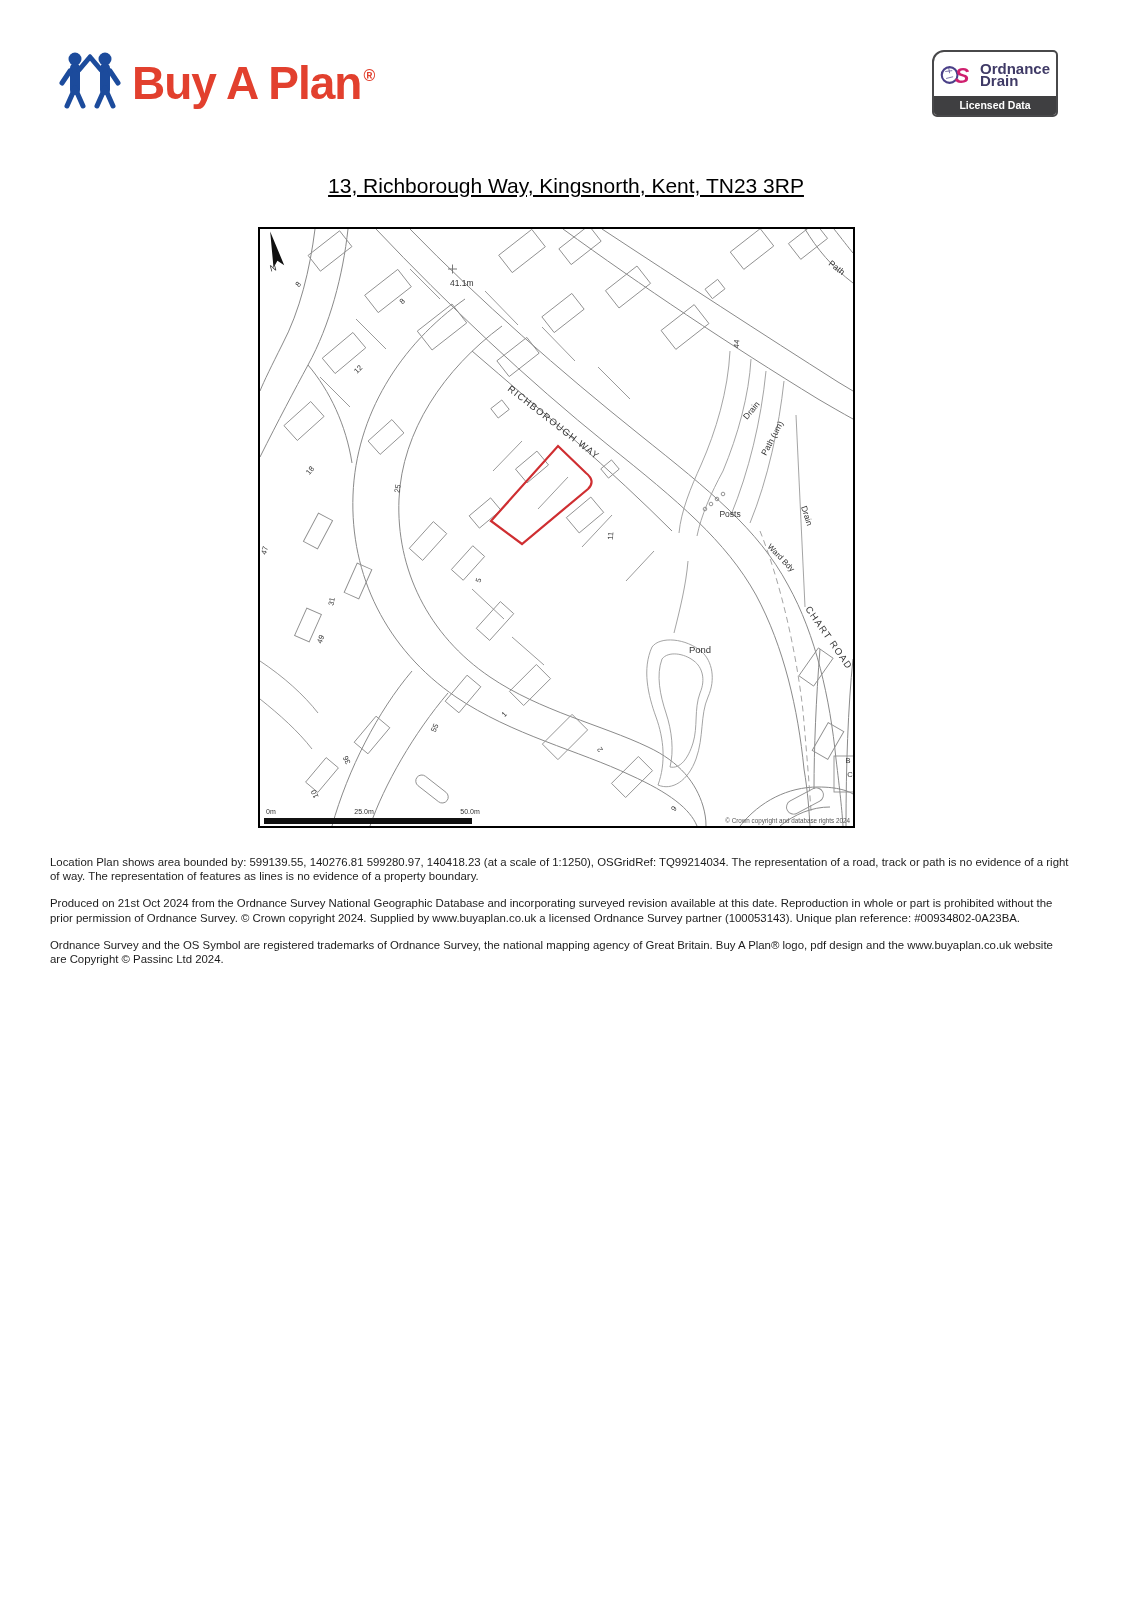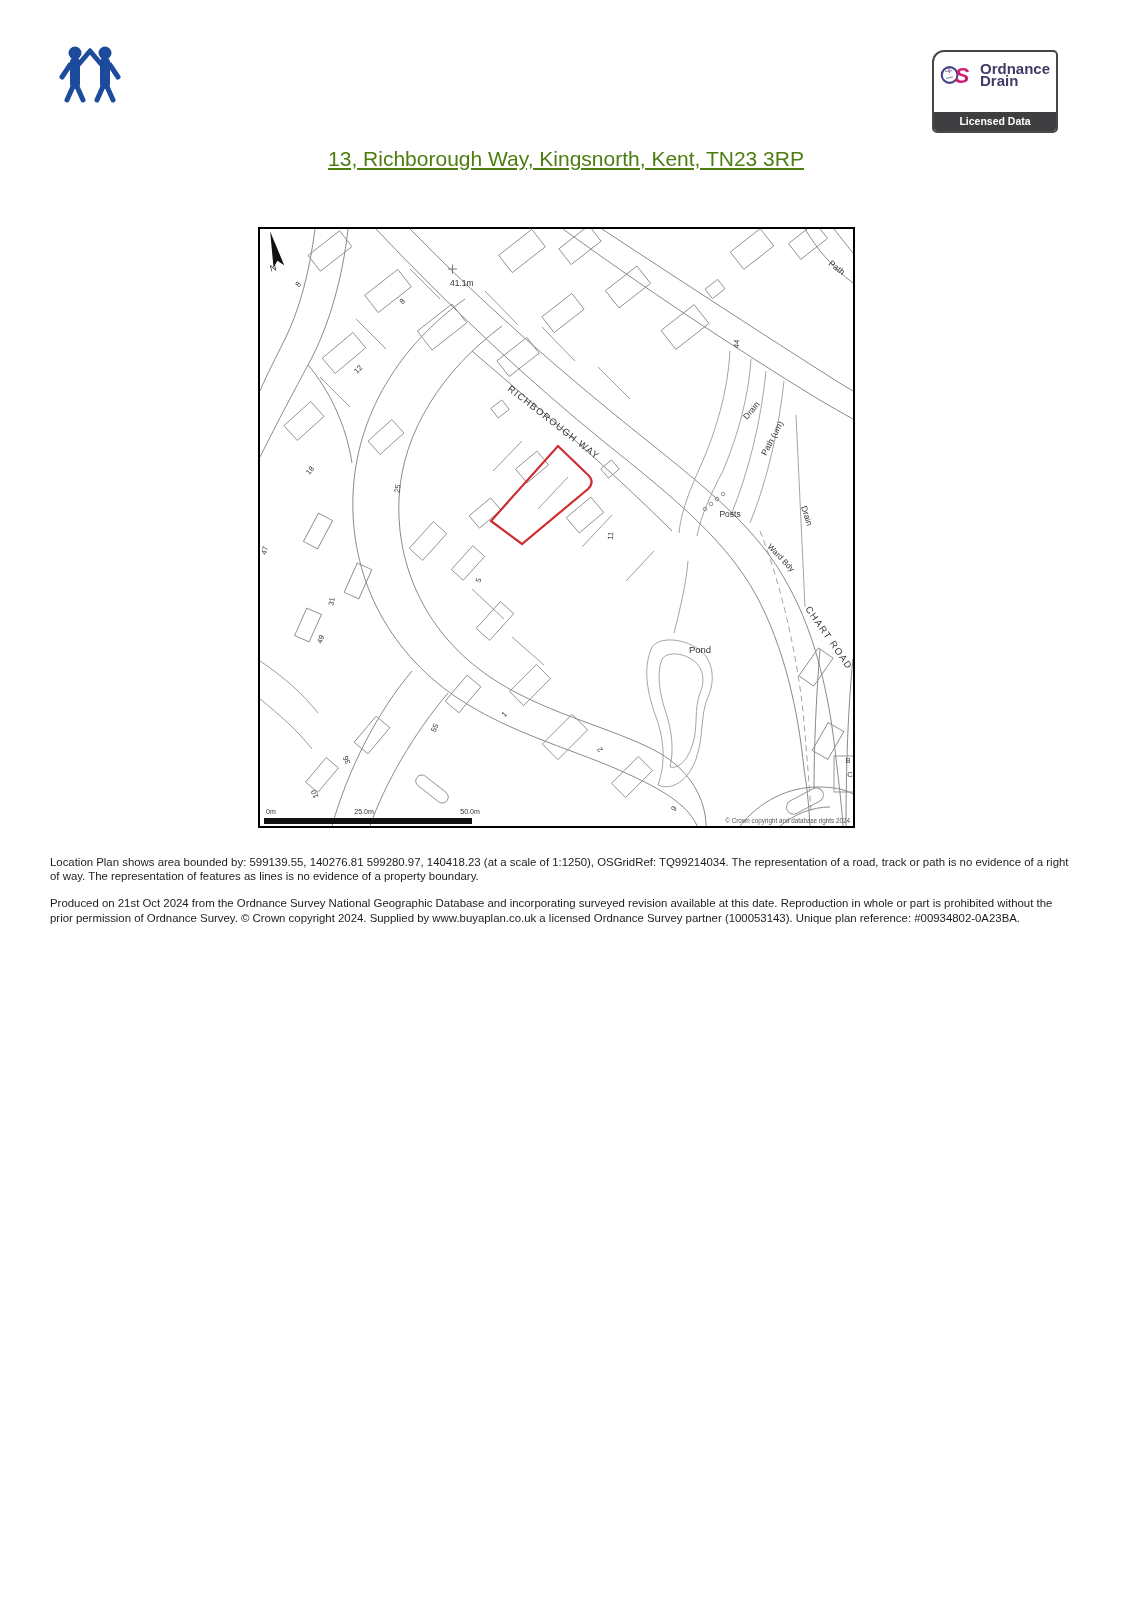--- a/index.html
+++ b/index.html
@@ -7,24 +7,24 @@
 
   
   .brand{position:absolute;left:58px;top:44px;display:flex;align-items:center;gap:10px;}
   .brand-text{font-size:46px;font-weight:bold;letter-spacing:-1px;line-height:64px;}
   .brand-reg{font-size:16px;font-weight:bold;vertical-align:18px;margin-left:2px;}
 
   .os-badge{position:absolute;left:932px;top:50px;width:126px;border:2px solid #48484a;
             border-radius:12px 5px 5px 5px;overflow:hidden;background:#fff;box-sizing:border-box;}
   .os-top{display:flex;align-items:center;gap:5px;padding:5px 6px 3px 6px;height:36px;}
   .os-word{font-size:15px;font-weight:bold;color:#3f3a66;line-height:12px;}
-  .os-bottom{background:#3f3f41;color:#fff;font-size:10.5px;font-weight:bold;text-align:center;padding:3px 0 4px 0;margin-top:16px;}
-
-  .page-title{position:absolute;left:0;top:147px;width:100%;text-align:center;
-              font-size:21px;color:#4d7c0f;text-decoration:underline;}
+  .os-bottom{background:#3f3f41;color:#fff;font-size:10.5px;font-weight:bold;text-align:center;padding:3px 0 4px 0;}
+
+  .page-title{position:absolute;left:0;top:174px;width:100%;text-align:center;
+              font-size:21px;color:#000000;text-decoration:underline;}
 
   .map-frame{position:absolute;left:258px;top:227px;width:597px;height:601px;
              border:2px solid #000;box-sizing:border-box;background:#fff;}
   .map-frame svg{display:block;}
   .mr{fill:none;stroke:#8a8a8a;stroke-width:1;}
   .mb{fill:none;stroke:#8f8f8f;stroke-width:0.9;}
   .mw{fill:none;stroke:#9a9a9a;stroke-width:0.9;}
   text{font-family:"Liberation Sans",sans-serif;}
 
   .legal{position:absolute;left:50px;top:855px;width:1020px;}
@@ -39,20 +39,21 @@
       <circle cx="17" cy="9" r="6.5" fill="#1c4b9c" stroke="none"></circle>
       <circle cx="47" cy="9" r="6.5" fill="#1c4b9c" stroke="none"></circle>
       <path d="M17,18 L17,40" stroke-width="10"></path>
       <path d="M47,18 L47,40" stroke-width="10"></path>
       <path d="M17,38 L9,56 M17,38 L25,56" stroke-width="5"></path>
       <path d="M47,38 L39,56 M47,38 L55,56" stroke-width="5"></path>
       <path d="M21,20 L32,7 M43,20 L32,7" stroke-width="5"></path>
       <path d="M12,21 L4,33 M52,21 L60,33" stroke-width="5"></path>
     </g>
   </svg>
+  <div class="brand-text" style="color: rgb(226, 64, 46);"><span>Buy A Plan</span><span class="brand-reg">®</span></div>
 </div>
 
 <div class="os-badge">
   <div class="os-top">
     <svg width="40" height="30" viewBox="0 0 40 30">
       <circle cx="11" cy="15" r="9" fill="none" stroke="#4a4088" stroke-width="2.4"></circle>
       <g stroke="#4a4088" stroke-width="0.8" fill="none">
         <path d="M6,11 L14,10 M7,19 L15,17 M10,7 L11,13"></path>
       </g>
       <text x="17" y="24" font-size="25" font-weight="bold" font-style="italic" fill="#cf1f6e">S</text>
@@ -208,13 +209,14 @@
         <text transform="translate(104,585) rotate(0)" font-size="7" text-anchor="middle" fill="#333">25.0m</text>
         <text transform="translate(210,585) rotate(0)" font-size="7" text-anchor="middle" fill="#333">50.0m</text>
         <text transform="translate(590,594) rotate(0)" font-size="6.3" text-anchor="end" fill="#555555">© Crown copyright and database rights 2024</text>
       </g>
 </svg>
 </div>
 
 <div class="legal">
   <p>Location Plan shows area bounded by: 599139.55, 140276.81 599280.97, 140418.23 (at a scale of 1:1250), OSGridRef: TQ99214034. The representation of a road, track or path is no evidence of a right of way. The representation of features as lines is no evidence of a property boundary.</p>
   <p>Produced on 21st Oct 2024 from the Ordnance Survey National Geographic Database and incorporating surveyed revision available at this date. Reproduction in whole or part is prohibited without the prior permission of Ordnance Survey. © Crown copyright 2024. Supplied by www.buyaplan.co.uk a licensed Ordnance Survey partner (100053143). Unique plan reference: #00934802-0A23BA.</p>
+  <p>Ordnance Survey and the OS Symbol are registered trademarks of Ordnance Survey, the national mapping agency of Great Britain. Buy A Plan® logo, pdf design and the www.buyaplan.co.uk website are Copyright © Passinc Ltd 2024.</p>
 </div>
 
 </body></html>

